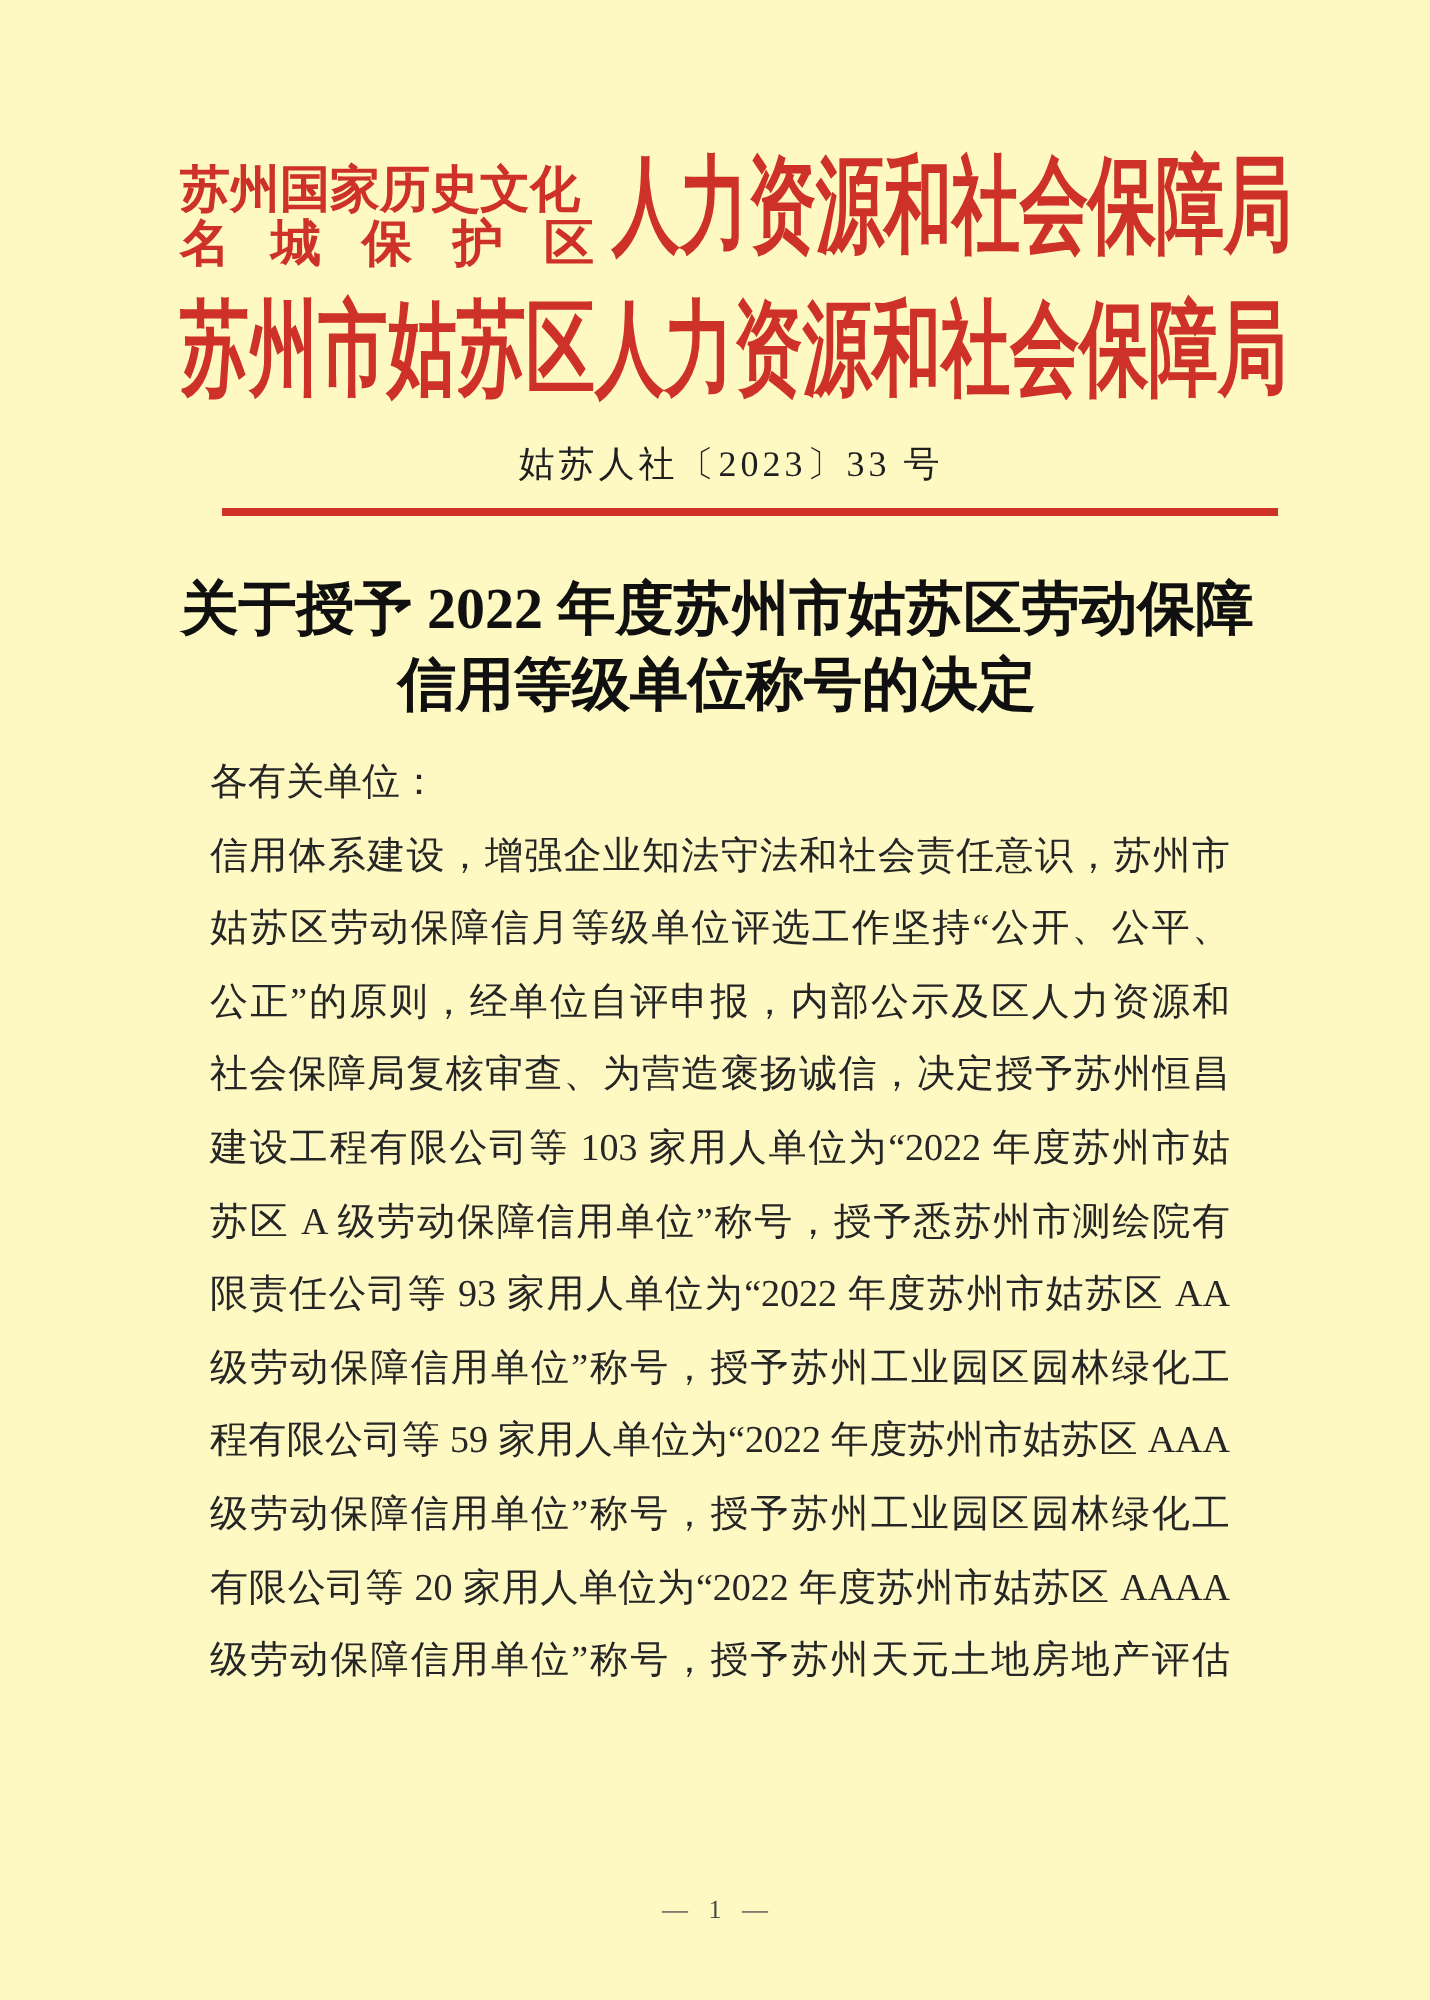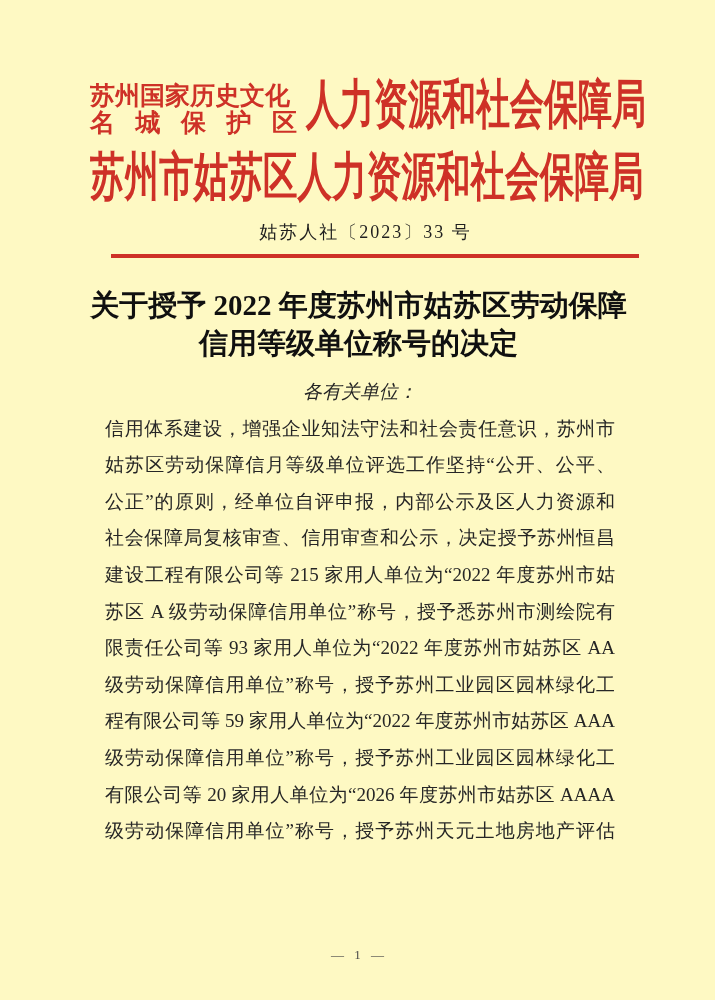--- a/index.html
+++ b/index.html
@@ -96,21 +96,21 @@
   
   .body-block {
     position: absolute;
     top: 374px;
     left: 105px;
     width: 510px;
     font-size: 19px;
     line-height: 36.6px;
     color: #262626;
   }
-  .salutation { text-align: center; font-style: italic; }
+  .salutation { text-align: left; }
   .body-line {
     text-align: justify;
     text-align-last: justify;
   }
   .body-line.indent { text-indent: 2.05em; }
 
   
   .page-number {
     position: absolute;
     top: 947px;
@@ -146,27 +146,27 @@
     <div>关于授予 2022 年度苏州市姑苏区劳动保障</div>
     <div>信用等级单位称号的决定</div>
   </h1>
 
   <div class="body-block">
     <div class="salutation">各有关单位：</div>
     <div>
         <div class="body-line">信用体系建设，增强企业知法守法和社会责任意识，苏州市</div>
         <div class="body-line">姑苏区劳动保障信月等级单位评选工作坚持“公开、公平、</div>
         <div class="body-line">公正”的原则，经单位自评申报，内部公示及区人力资源和</div>
-        <div class="body-line">社会保障局复核审查、信用审查和公示，决定授予苏州恒昌</div>
-        <div class="body-line">建设工程有限公司等 215 家用人单位为“2022 年度苏州市姑</div>
+        <div class="body-line">社会保障局复核审查、为营造褒扬诚信，决定授予苏州恒昌</div>
+        <div class="body-line">建设工程有限公司等 103 家用人单位为“2022 年度苏州市姑</div>
         <div class="body-line">苏区 A 级劳动保障信用单位”称号，授予悉苏州市测绘院有</div>
         <div class="body-line">限责任公司等 93 家用人单位为“2022 年度苏州市姑苏区 AA</div>
         <div class="body-line">级劳动保障信用单位”称号，授予苏州工业园区园林绿化工</div>
         <div class="body-line">程有限公司等 59 家用人单位为“2022 年度苏州市姑苏区 AAA</div>
         <div class="body-line">级劳动保障信用单位”称号，授予苏州工业园区园林绿化工</div>
-        <div class="body-line">有限公司等 20 家用人单位为“2026 年度苏州市姑苏区 AAAA</div>
+        <div class="body-line">有限公司等 20 家用人单位为“2022 年度苏州市姑苏区 AAAA</div>
         <div class="body-line">级劳动保障信用单位”称号，授予苏州天元土地房地产评估</div>
       </div>
   </div>
 
   <div class="page-number">— 1 —</div>
 
 </div>
 
 </body></html>

